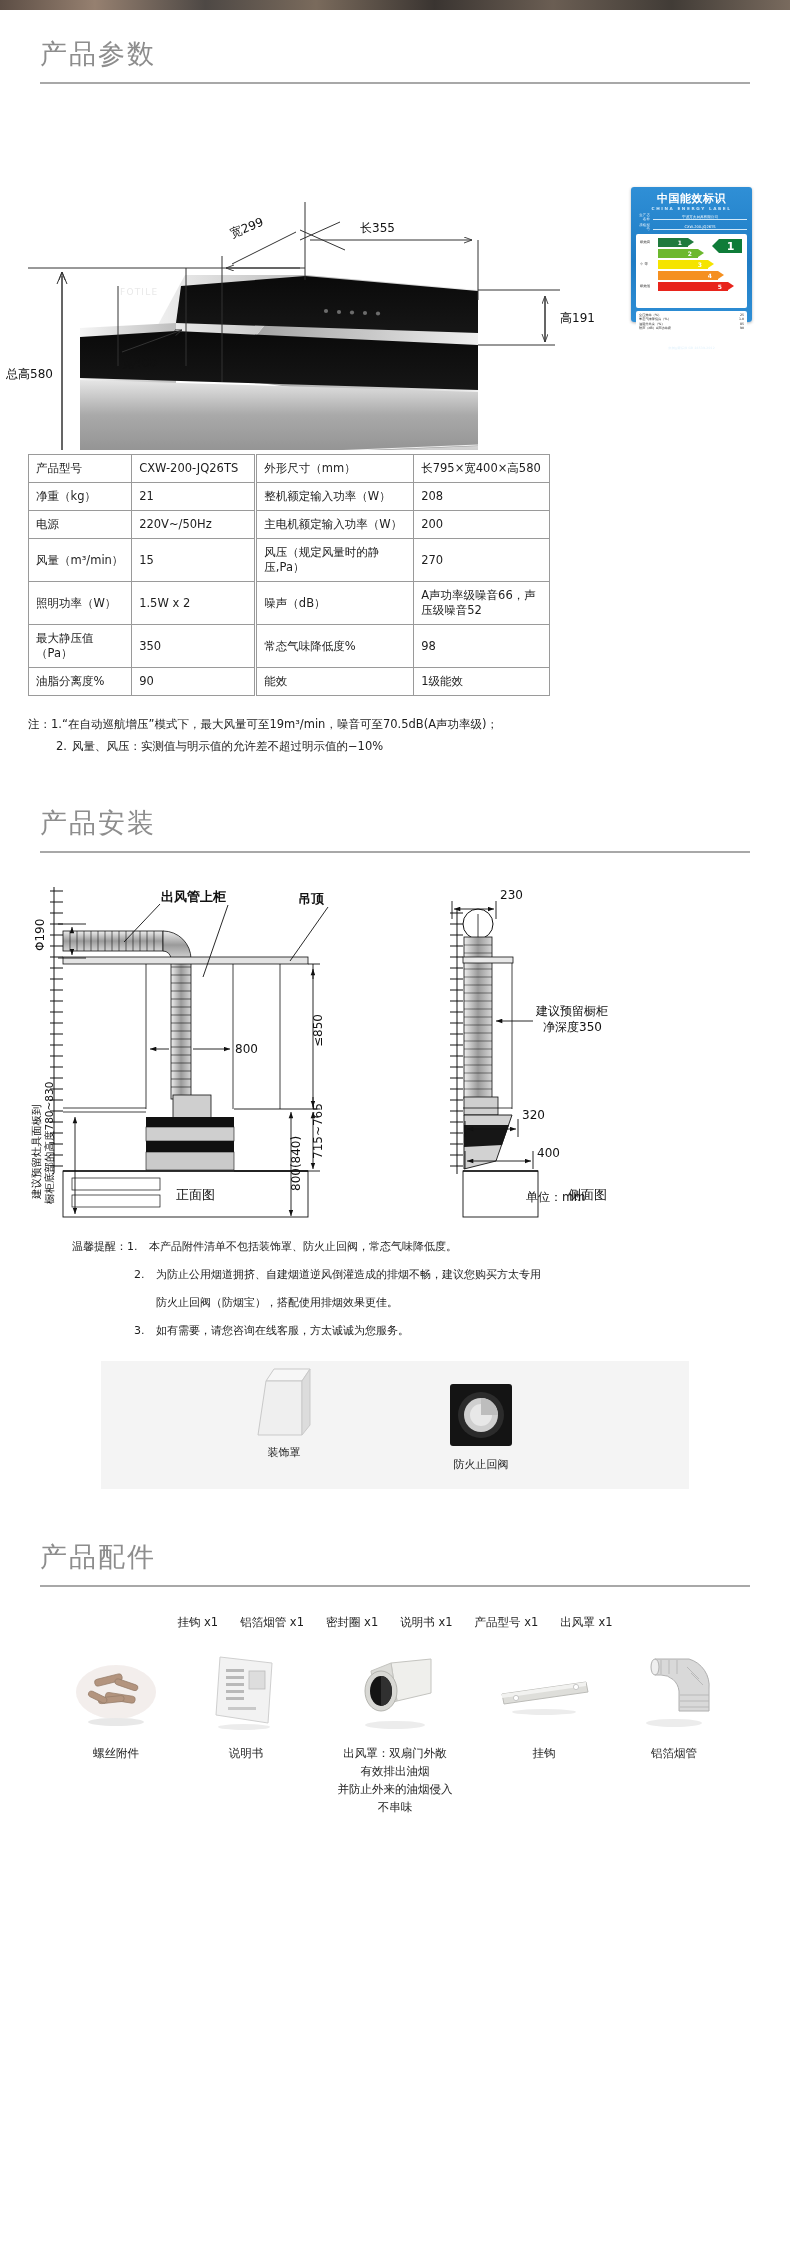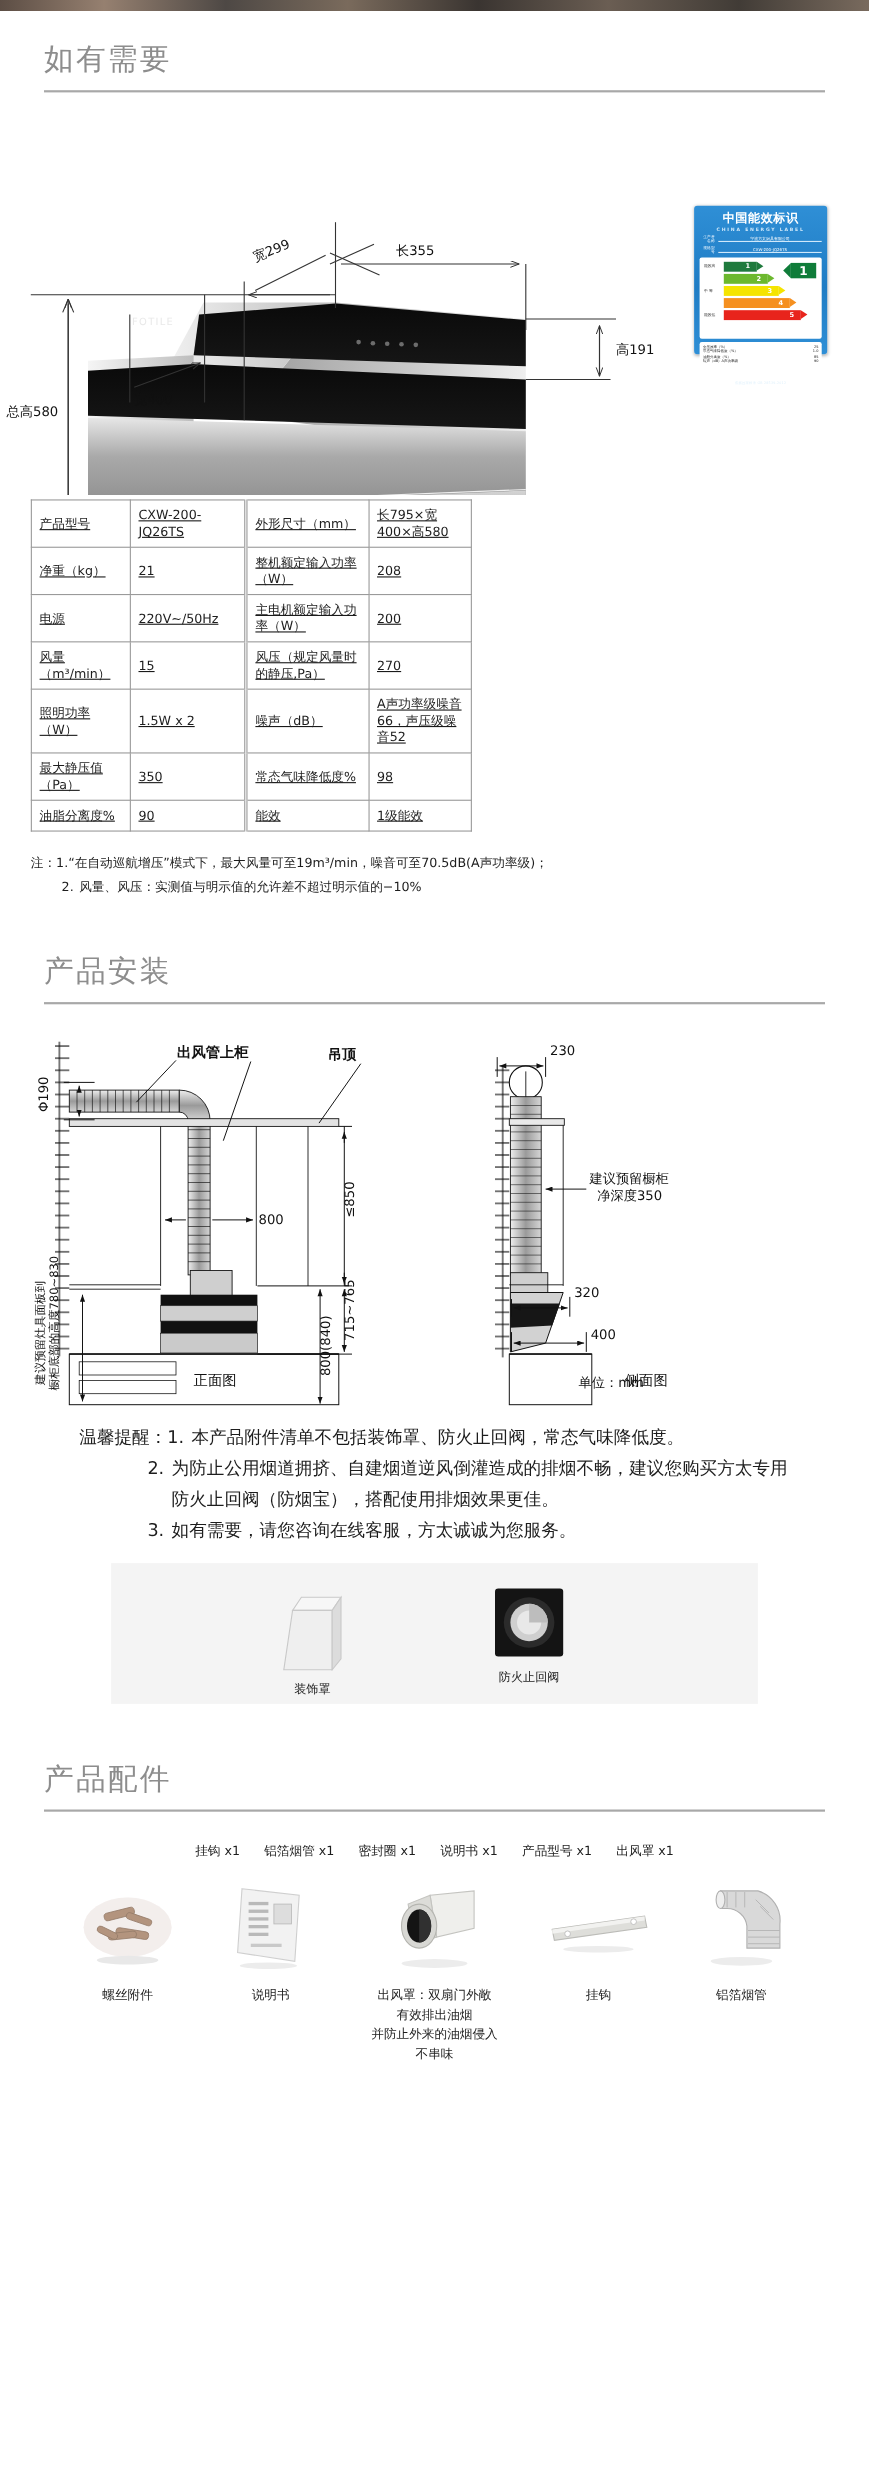--- a/index.html
+++ b/index.html
@@ -51,37 +51,37 @@
             display:flex; align-items:center; justify-content:flex-end; padding-right:6px; }
   .el-bar::after { content:""; position:absolute; right:-6px; top:0; border-top:4.5px solid transparent; border-bottom:4.5px solid transparent; border-left:6px solid currentColor; }
   .el-grade { position:absolute; right:5px; top:5px; width:23px; height:14px; background:#0f7c39; color:#fff;
               font-size:11px; font-weight:bold; display:flex; align-items:center; justify-content:center; }
   .el-grade::after { content:""; position:absolute; left:-7px; top:0; border-top:7px solid transparent; border-bottom:7px solid transparent; border-right:7px solid #0f7c39; }
   .el-foot { margin-top:3px; background:#fff; border-radius:2px; padding:2px 3px; font-size:3.2px; color:#222; line-height:4.4px; height:33px; }
   .el-foot .fr { display:flex; justify-content:space-between; }
   .el-note { color:#dff0fb; font-size:3px; text-align:center; margin-top:1.5px; letter-spacing:.2px;}
 
   
-  .spec-table { width:401px; margin:4px 0 17px 28px; border-collapse:collapse;text-decoration:underline; }
+  .spec-table { width:522px; margin:4px 0 17px 28px; border-collapse:collapse; }
   .spec-table td { border:1px solid #9a9a9a; font-size:11.5px; padding:6px 7px; line-height:15px; color:#1d1d1d; height:27px; }
   .spec-table td.k { width:98px; }
   .spec-table td.v { width:118px; }
   .spec-table td.k2 { width:150px; border-left:3px double #9a9a9a; }
   .spec-table td.v2 { width:129px; }
 
   .notes { margin:10px 0 0 28px; width:520px; font-size:11.5px; line-height:22px; color:#1d1d1d; }
   .notes .n-row { display:flex; }
   .notes .n-lead { white-space:nowrap; }
   .notes .n-indent { padding-left:28px; }
 
   
   .install-wrap { position:relative; width:734px; height:350px; margin:16px auto 0 auto; }
   .install-wrap svg { position:absolute; left:0; top:0; }
 
-  .tips { margin:14px 0 0 72px; width:660px; font-size:16px; line-height:28px; color:#1d1d1d; }
+  .tips { margin:14px 0 0 72px; width:660px; font-size:11px; line-height:28px; color:#1d1d1d; }
   .tips .t-row { display:flex; }
   .tips .t-num { width:22px; flex:0 0 22px; }
   .tips .t-indent { margin-left:62px; }
 
   
   .extra-strip { width:588px; height:128px; margin:16px auto 0 auto; background:#f4f4f4; position:relative; }
   .extra-item { position:absolute; text-align:center; font-size:11px; color:#222; }
 
   
   .acc-line { display:flex; justify-content:center; gap:22px; font-size:11.5px; margin-top:28px; color:#1d1d1d; }
@@ -91,21 +91,21 @@
   .acc-cap { font-size:11.5px; line-height:18px; color:#1d1d1d; margin-top:8px; }
 </style>
 </head>
 <body>
 
 <div class="page">
 
   <div class="top-sliver"></div>
 
   <div class="sec">
-    <div class="sec-title">如有需要</div>
+    <div class="sec-title">产品参数</div>
     <div class="sec-rule"></div>
   </div>
 
   <div class="dim-wrap">
     <svg width="790" height="360" viewBox="0 0 790 360">
       <defs>
         <linearGradient id="gTop" x1="0" y1="0" x2="1" y2="1">
           <stop offset="0%" stop-color="#f2f2f2"></stop>
             <stop offset="45%" stop-color="#cfcfcf"></stop>
             <stop offset="100%" stop-color="#8e8e8e"></stop>
@@ -568,21 +568,21 @@
       <span class="t-num"></span>
       <span>防火止回阀（防烟宝），搭配使用排烟效果更佳。</span>
     </div>
     <div class="t-row t-indent">
       <span class="t-num">3.</span>
       <span>如有需要，请您咨询在线客服，方太诚诚为您服务。</span>
     </div>
   </div>
 
   <div class="extra-strip">
-    <div class="extra-item" style="left:108px; top:23px; width:150px;">
+    <div class="extra-item" style="left:108px; top:0; width:150px;">
       <div style="height:84px;display:flex;align-items:center;justify-content:center">
         <svg width="80" height="80" viewBox="0 0 80 80">
           <polygon points="30,6 66,6 58,18 22,18" fill="#f7f7f7" stroke="#c9c9c9" stroke-width="1"></polygon>
           <polygon points="22,18 58,18 58,72 14,72" fill="#efefef" stroke="#c9c9c9" stroke-width="1"></polygon>
           <polygon points="58,18 66,6 66,62 58,72" fill="#dcdcdc" stroke="#c9c9c9" stroke-width="1"></polygon>
         </svg>
       </div>
       <div>装饰罩</div>
     </div>
     <div class="extra-item" style="left:300px; top:12px; width:160px;">

